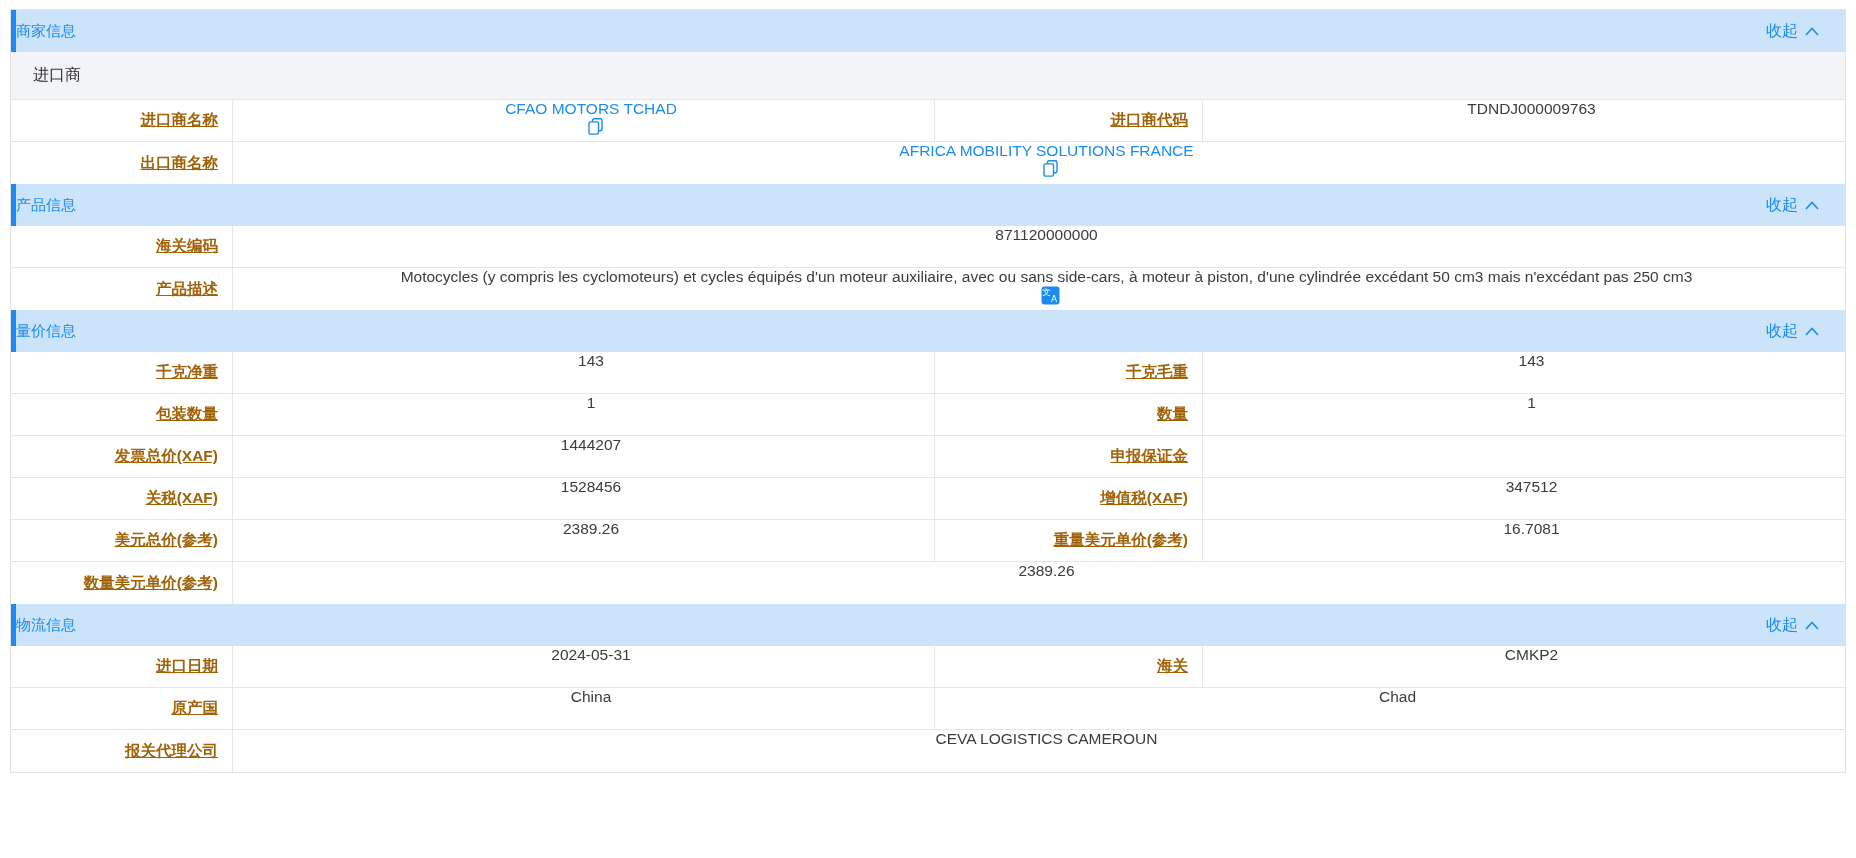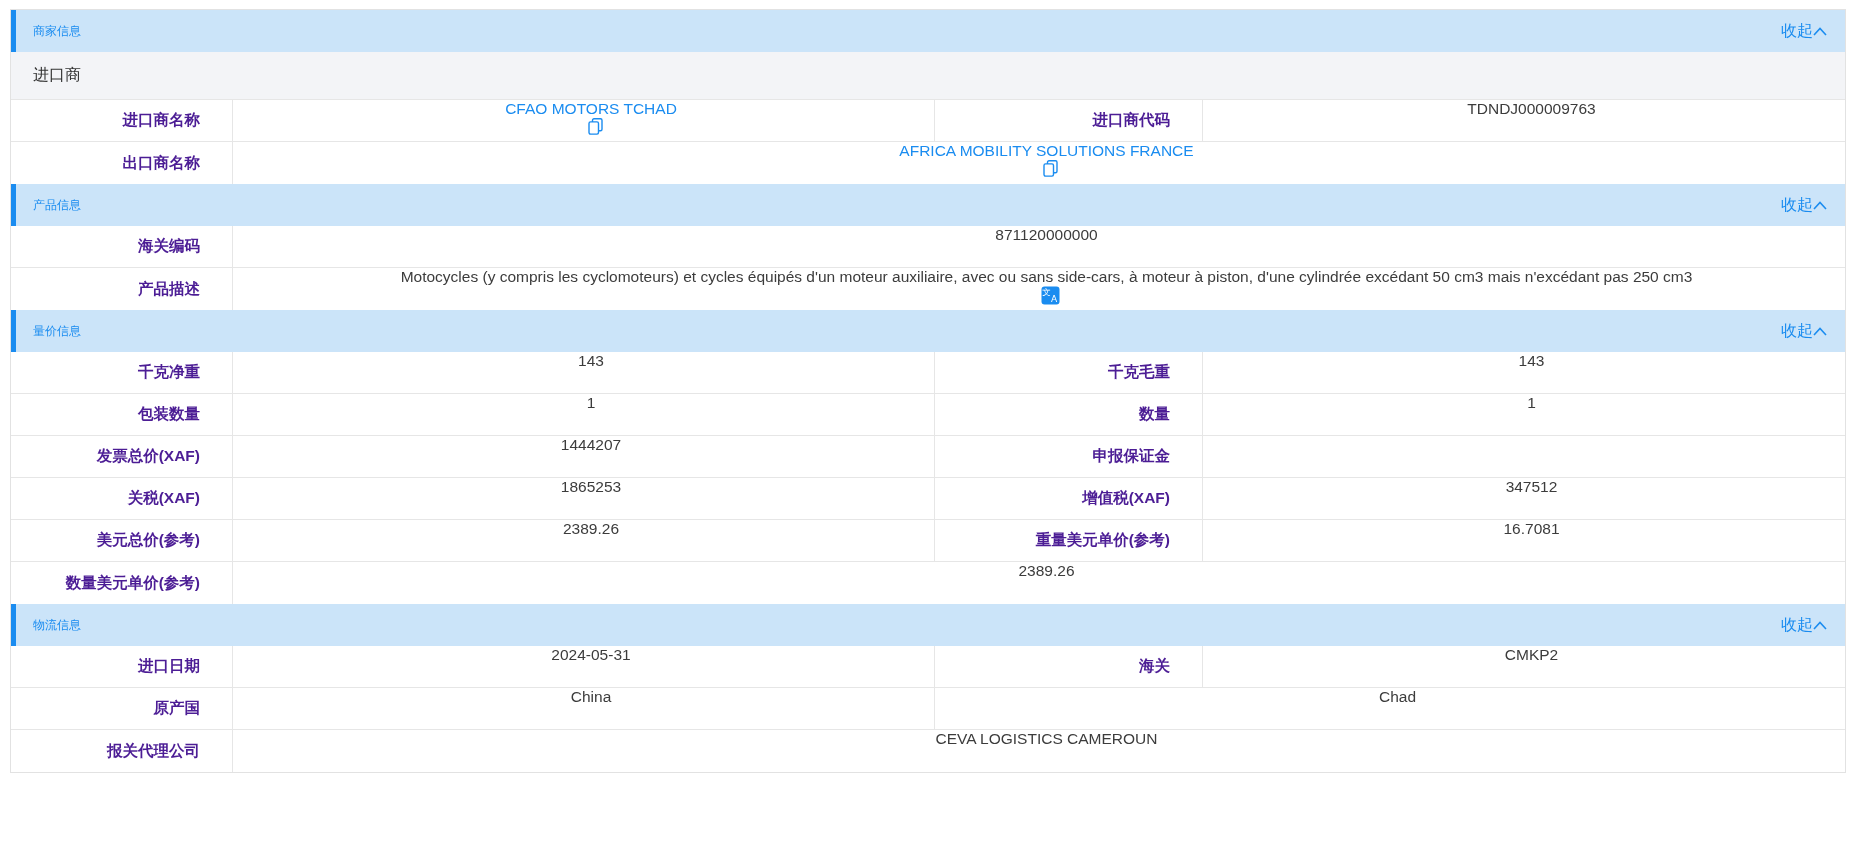--- a/index.html
+++ b/index.html
@@ -23,31 +23,31 @@
     position: relative;
   }
   .accent {
     width: 5px;
     align-self: stretch;
     background: #1a8cf0;
     flex: 0 0 5px;
   }
   .sec-title {
     color: #1a8cf0;
-    font-size: 12px;
-    padding-left: 17px;
+    font-size: 15px;
     flex: 0 0 auto;
   }
   .collapse {
     margin-left: auto;
     display: flex;
     align-items: center;
+    gap: 7px;
     color: #1a8cf0;
     font-size: 16px;
-    padding-right: 18px;
+    padding-right: 26px;
     cursor: pointer;
     text-decoration: none;
   }
   
   .subheader {
     height: 48px;
     display: flex;
     align-items: center;
     padding-left: 22px;
     background: #f3f4f7;
@@ -67,22 +67,23 @@
   .cell {
     display: flex;
     align-items: center;
     font-size: 15.5px;
     overflow: hidden;
     white-space: nowrap;
   }
   .label {
     justify-content: flex-end;
     font-weight: 700;
-    color: #4c1d95;
-    padding-right: 32px;
+    color: #a16207;
+    padding-right: 14px;
+    text-decoration: underline;
   }
   .value {
     padding-left: 15px;
     color: #3c3c3c;
     flex-direction: column;
   }
   .c1 { flex: 0 0 222px; border-right: 1px solid #e6e6e6; }
   .c2 { flex: 0 0 702px; border-right: 1px solid #e6e6e6; }
   .c3 { flex: 0 0 268px; border-right: 1px solid #e6e6e6; }
   .c4 { flex: 1 1 auto; }
@@ -210,21 +211,21 @@
     </div>
 
     <div class="row">
       <div class="cell label c1">发票总价(XAF)</div>
       <div class="cell value c2">1444207</div>
       <div class="cell label c3">申报保证金</div>
     </div>
 
     <div class="row">
       <div class="cell label c1">关税(XAF)</div>
-      <div class="cell value c2">1865253</div>
+      <div class="cell value c2">1528456</div>
       <div class="cell label c3">增值税(XAF)</div>
       <div class="cell value c4">347512</div>
     </div>
 
     <div class="row">
       <div class="cell label c1">美元总价(参考)</div>
       <div class="cell value c2">2389.26</div>
       <div class="cell label c3">重量美元单价(参考)</div>
       <div class="cell value c4">16.7081</div>
     </div>

